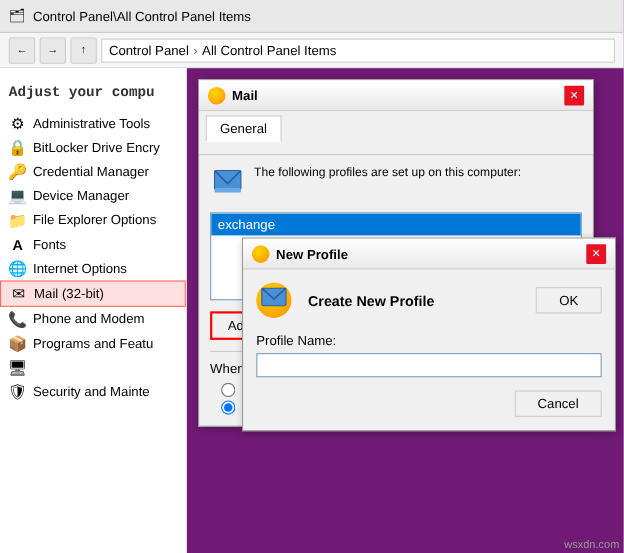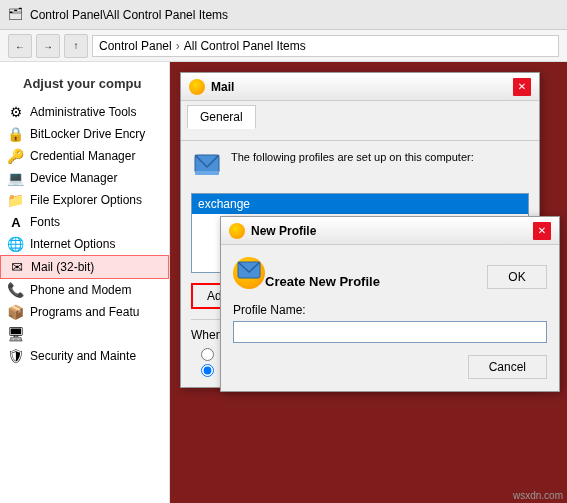--- a/index.html
+++ b/index.html
@@ -73,26 +73,27 @@
 
     
     .sidebar {
       width: 170px;
       background: white;
       border-right: 1px solid #ddd;
       padding: 8px 0;
       overflow: hidden;
     }
     .sidebar-header {
-      padding: 6px 8px 10px 23px;
+      padding: 6px 8px 10px 8px;
       font-size: 13px;
       font-weight: 600;
       color: #333;
       white-space: nowrap;
       overflow: hidden;
+      font-family: Liberation Mono, monospace;
     }
     .sidebar-item {
       display: flex;
       align-items: center;
       padding: 3px 8px;
       cursor: pointer;
       font-size: 12px;
       color: #000;
       white-space: nowrap;
       overflow: hidden;
@@ -108,21 +109,21 @@
       flex-shrink: 0;
       display: flex;
       align-items: center;
       justify-content: center;
       font-size: 14px;
     }
 
     
     .content-area {
       flex: 1;
-      background: #7f1d1d;
+      background: #701a75;
       position: relative;
     }
     .mail-dialog {
       position: absolute;
       top: 10px;
       left: 10px;
       width: 360px;
       background: #f0f0f0;
       border: 1px solid #999;
       box-shadow: 2px 2px 8px rgba(0,0,0,0.3);
@@ -292,22 +293,22 @@
       padding: 0 8px;
       border-bottom: 1px solid #ccc;
       font-size: 12px;
       font-weight: 600;
     }
     .new-profile-body {
       padding: 12px;
     }
     .new-profile-header-row {
       display: flex;
-      align-items: flex-end;
-      gap: 0;
+      align-items: center;
+      gap: 15px;
       margin-bottom: 14px;
     }
     .new-profile-icon {
       width: 32px;
       height: 32px;
       border-radius: 50%;
       background: radial-gradient(circle at 40% 35%, #ffd700, #ff8c00);
       display: flex;
       align-items: center;
       justify-content: center;

